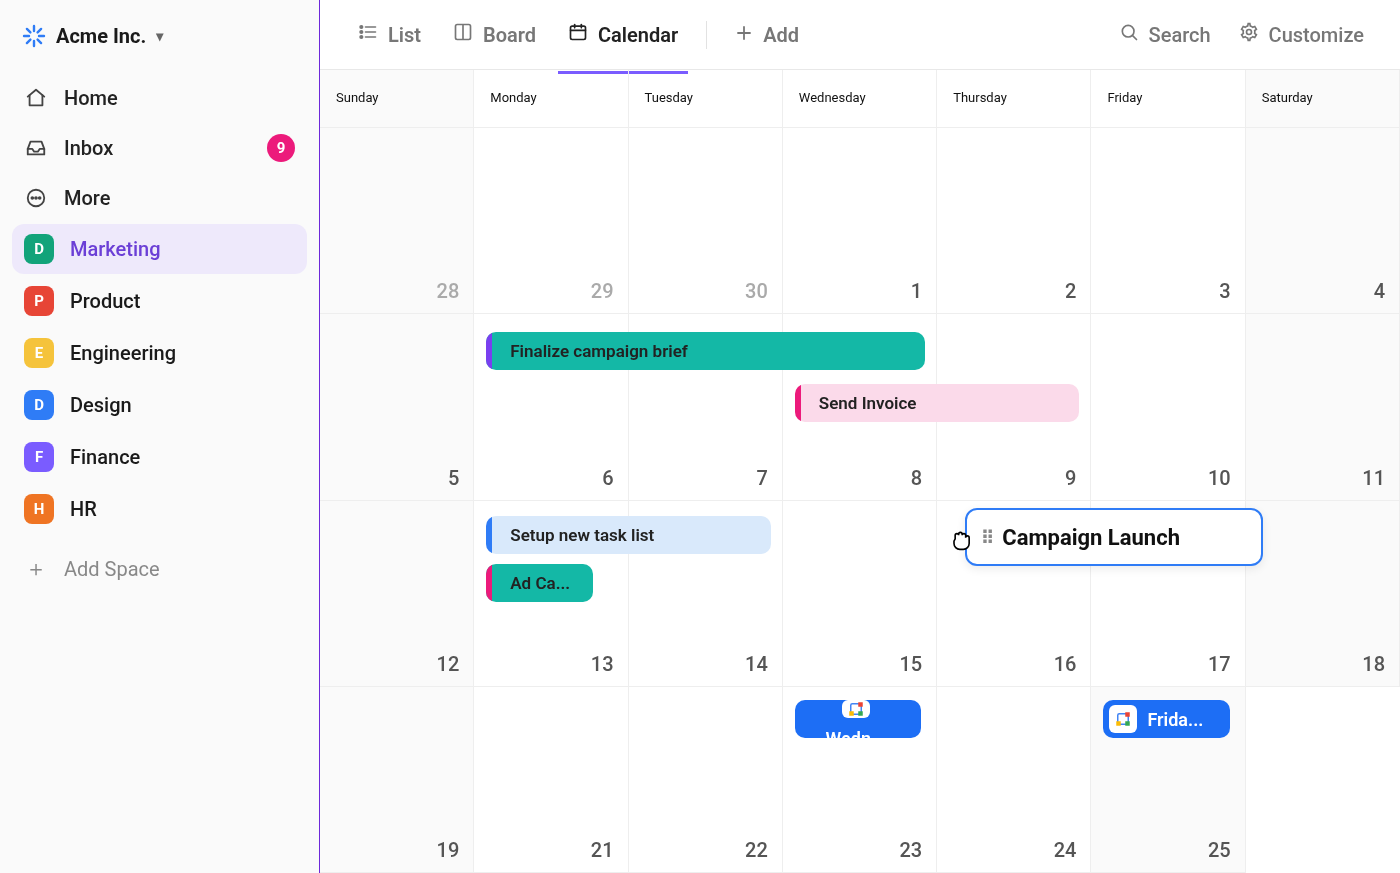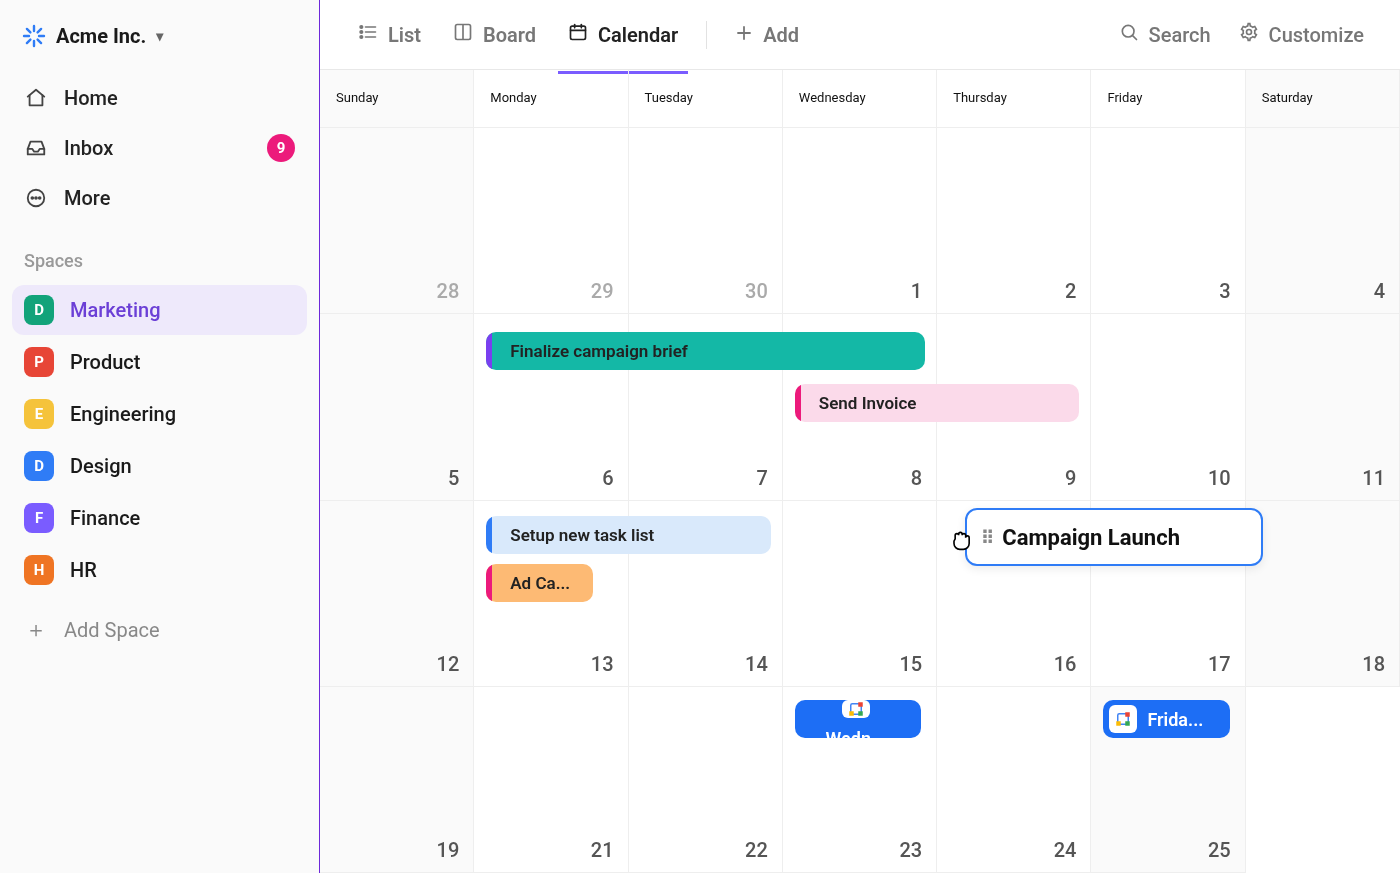--- a/index.html
+++ b/index.html
@@ -311,21 +311,20 @@
               <circle cx="12" cy="12" r="9"></circle>
               <circle cx="8" cy="12" r="1" fill="currentColor"></circle>
               <circle cx="12" cy="12" r="1" fill="currentColor"></circle>
               <circle cx="16" cy="12" r="1" fill="currentColor"></circle>
             </svg>
         </span>
         <span>More</span>
       </div>
     </div>
 
-    <div class="spaces-heading">Spaces</div>
 
     <div id="spaces-list">
         <div class="space-item active">
           <div class="space-badge" style="background: rgb(18, 163, 122);">D</div>
           <span>Marketing</span>
         </div>
         <div class="space-item">
           <div class="space-badge" style="background: rgb(231, 69, 54);">P</div>
           <span>Product</span>
         </div>
@@ -505,21 +504,21 @@
         <div class="label truncate">Finalize campaign brief</div>
       </div>
       <div class="event" style="background: rgb(251, 218, 234); left: 474.84px; top: 314px; width: 284.56px;">
         <div class="stripe" style="background: rgb(236, 26, 123);"></div>
         <div class="label truncate">Send Invoice</div>
       </div>
       <div class="event" style="background: rgb(217, 233, 251); left: 166.28px; top: 446px; width: 284.56px;">
         <div class="stripe" style="background: rgb(47, 124, 246);"></div>
         <div class="label truncate">Setup new task list</div>
       </div>
-      <div class="event" style="background: #fdba74; left: 166.28px; top: 494px; width: 107.138px;">
+      <div class="event" style="background: #14b8a6; left: 166.28px; top: 494px; width: 107.138px;">
         <div class="stripe" style="background: rgb(236, 26, 123);"></div>
         <div class="label truncate">Ad Ca...</div>
       </div>
       <div class="campaign-launch" style="left: 645.12px; top: 438px;">
         <span class="grab">⠿</span>
         <span>Campaign Launch</span>
       </div>
       <div class="grab-cursor" style="left: 627.12px; top: 456px;"><svg width="28" height="28" viewBox="0 0 24 24" fill="#fff" stroke="#000" stroke-width="1.4">
           <path d="M7 11V8a1.5 1.5 0 013 0V7a1.5 1.5 0 013 0v1a1.5 1.5 0 013 0v2a1.5 1.5 0 013 0v5a5 5 0 01-5 5h-3a5 5 0 01-5-5v-2z"></path>
         </svg></div>

